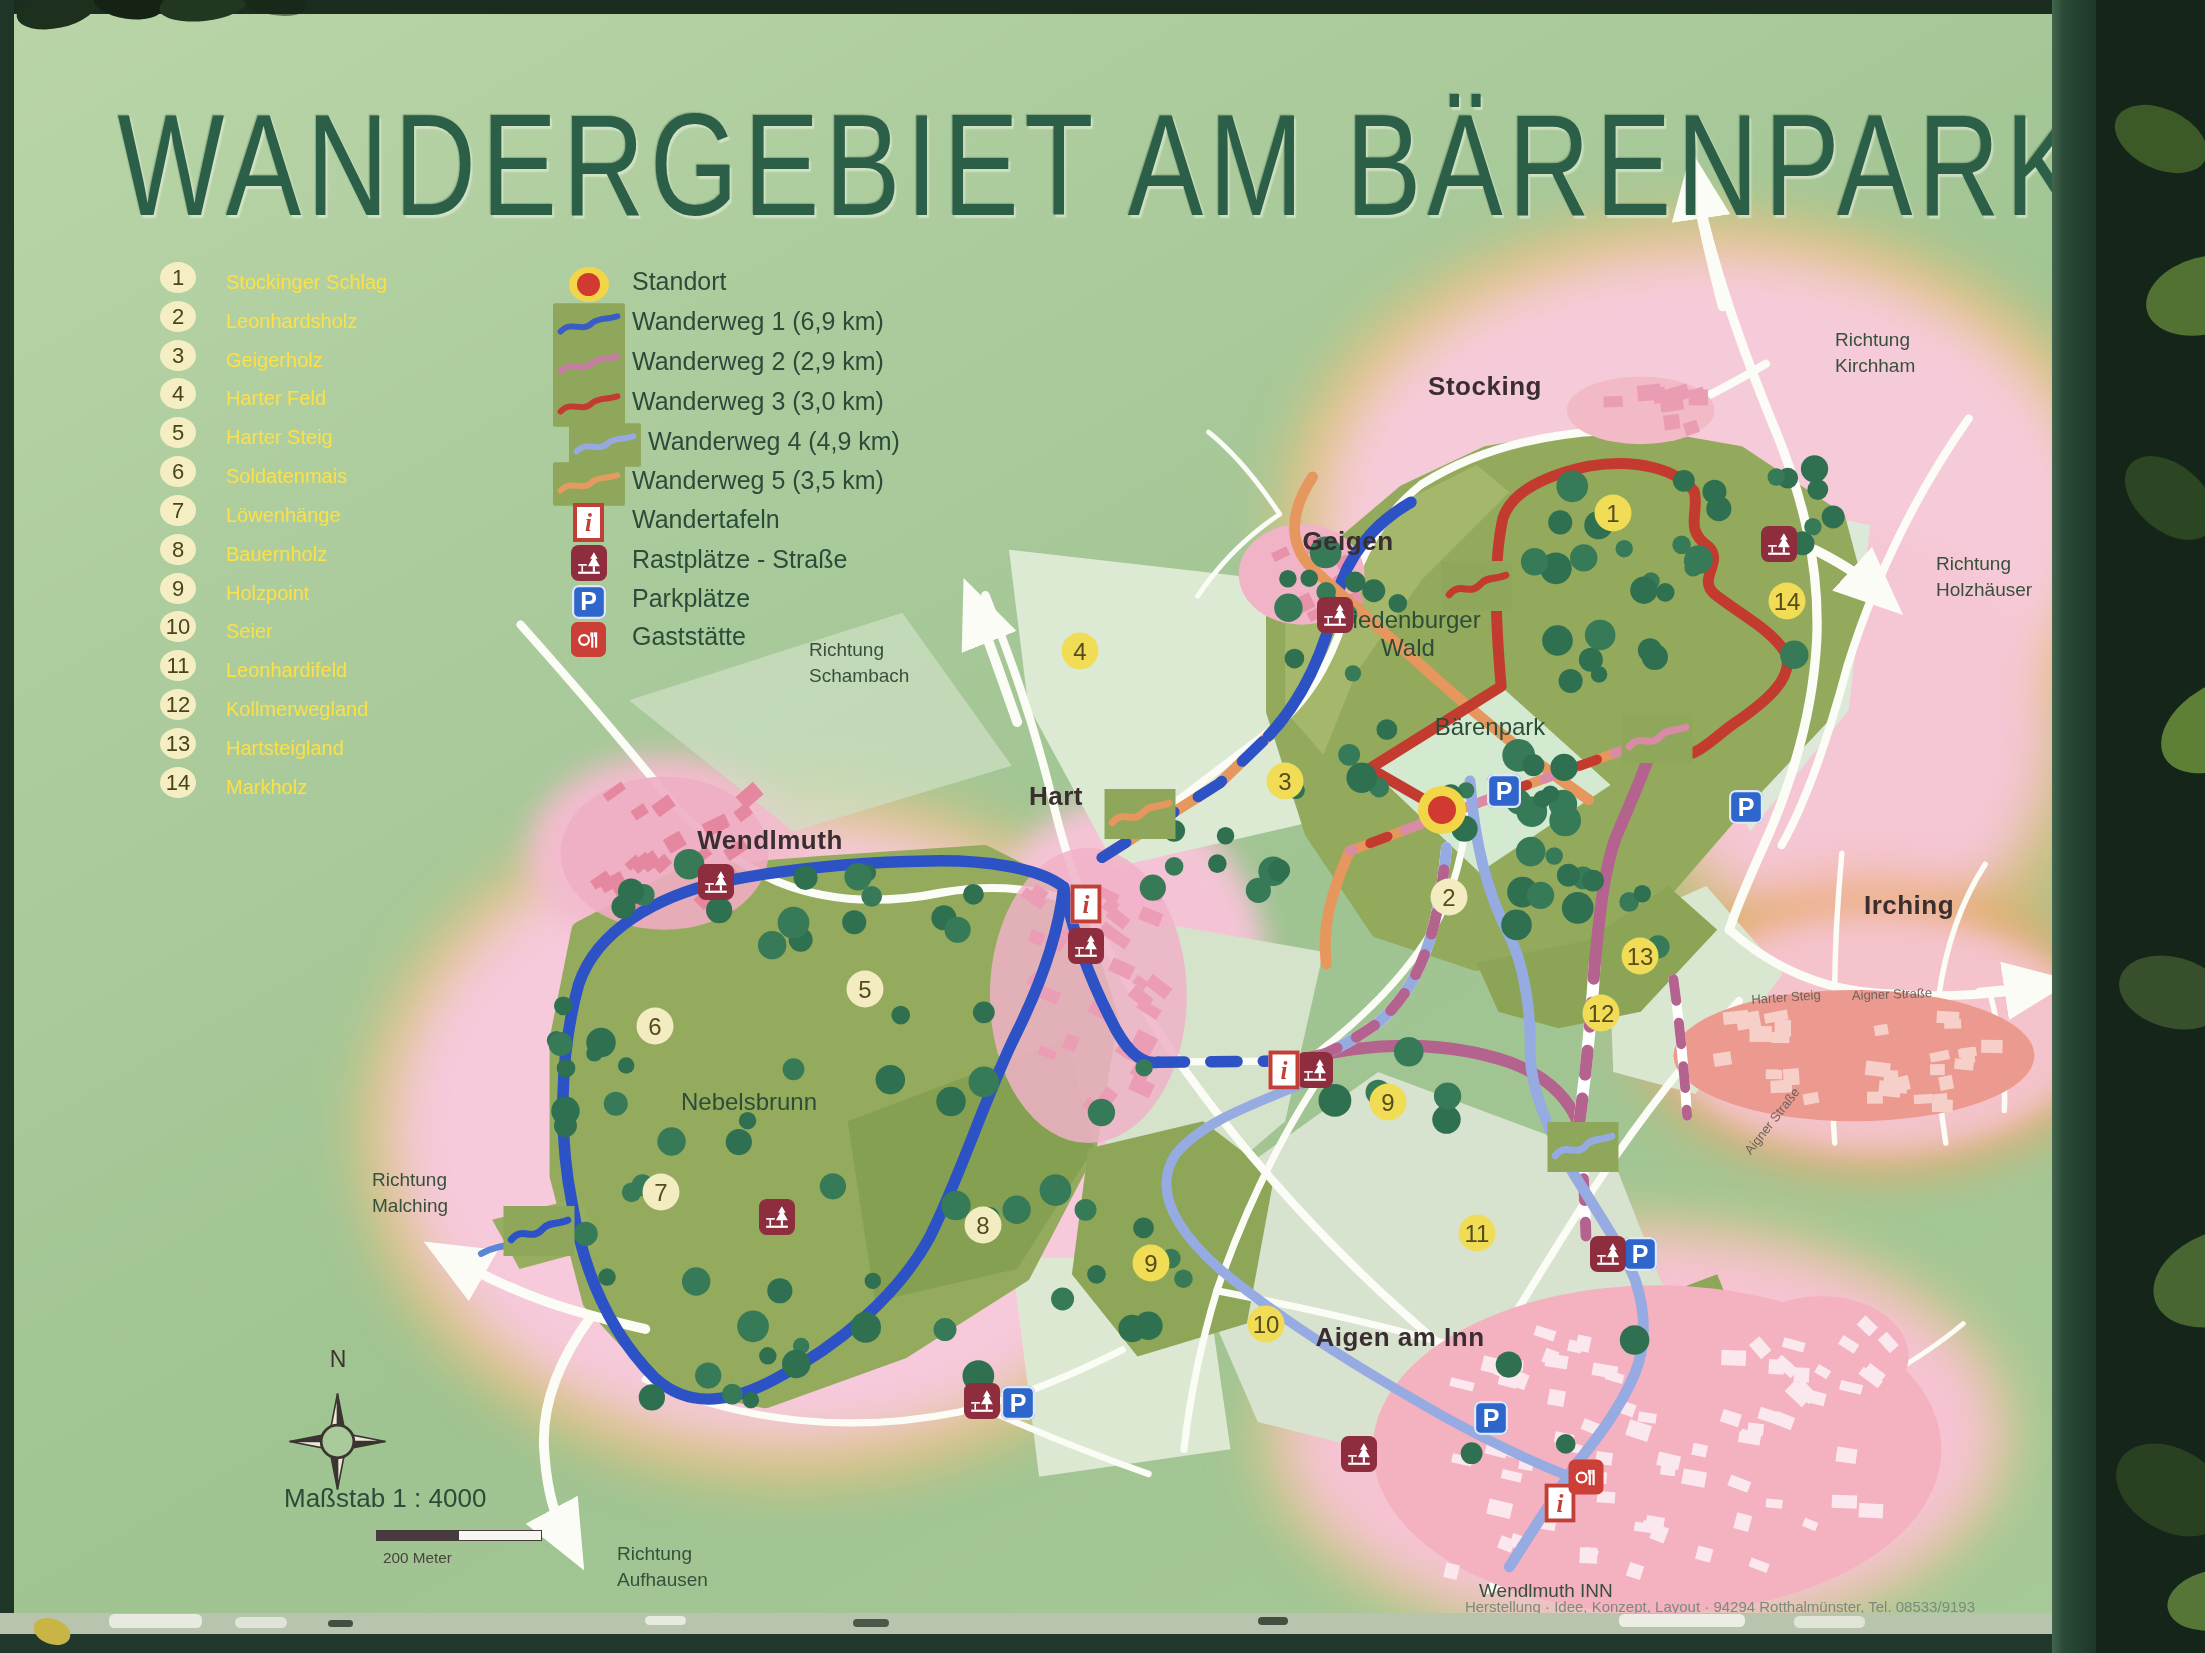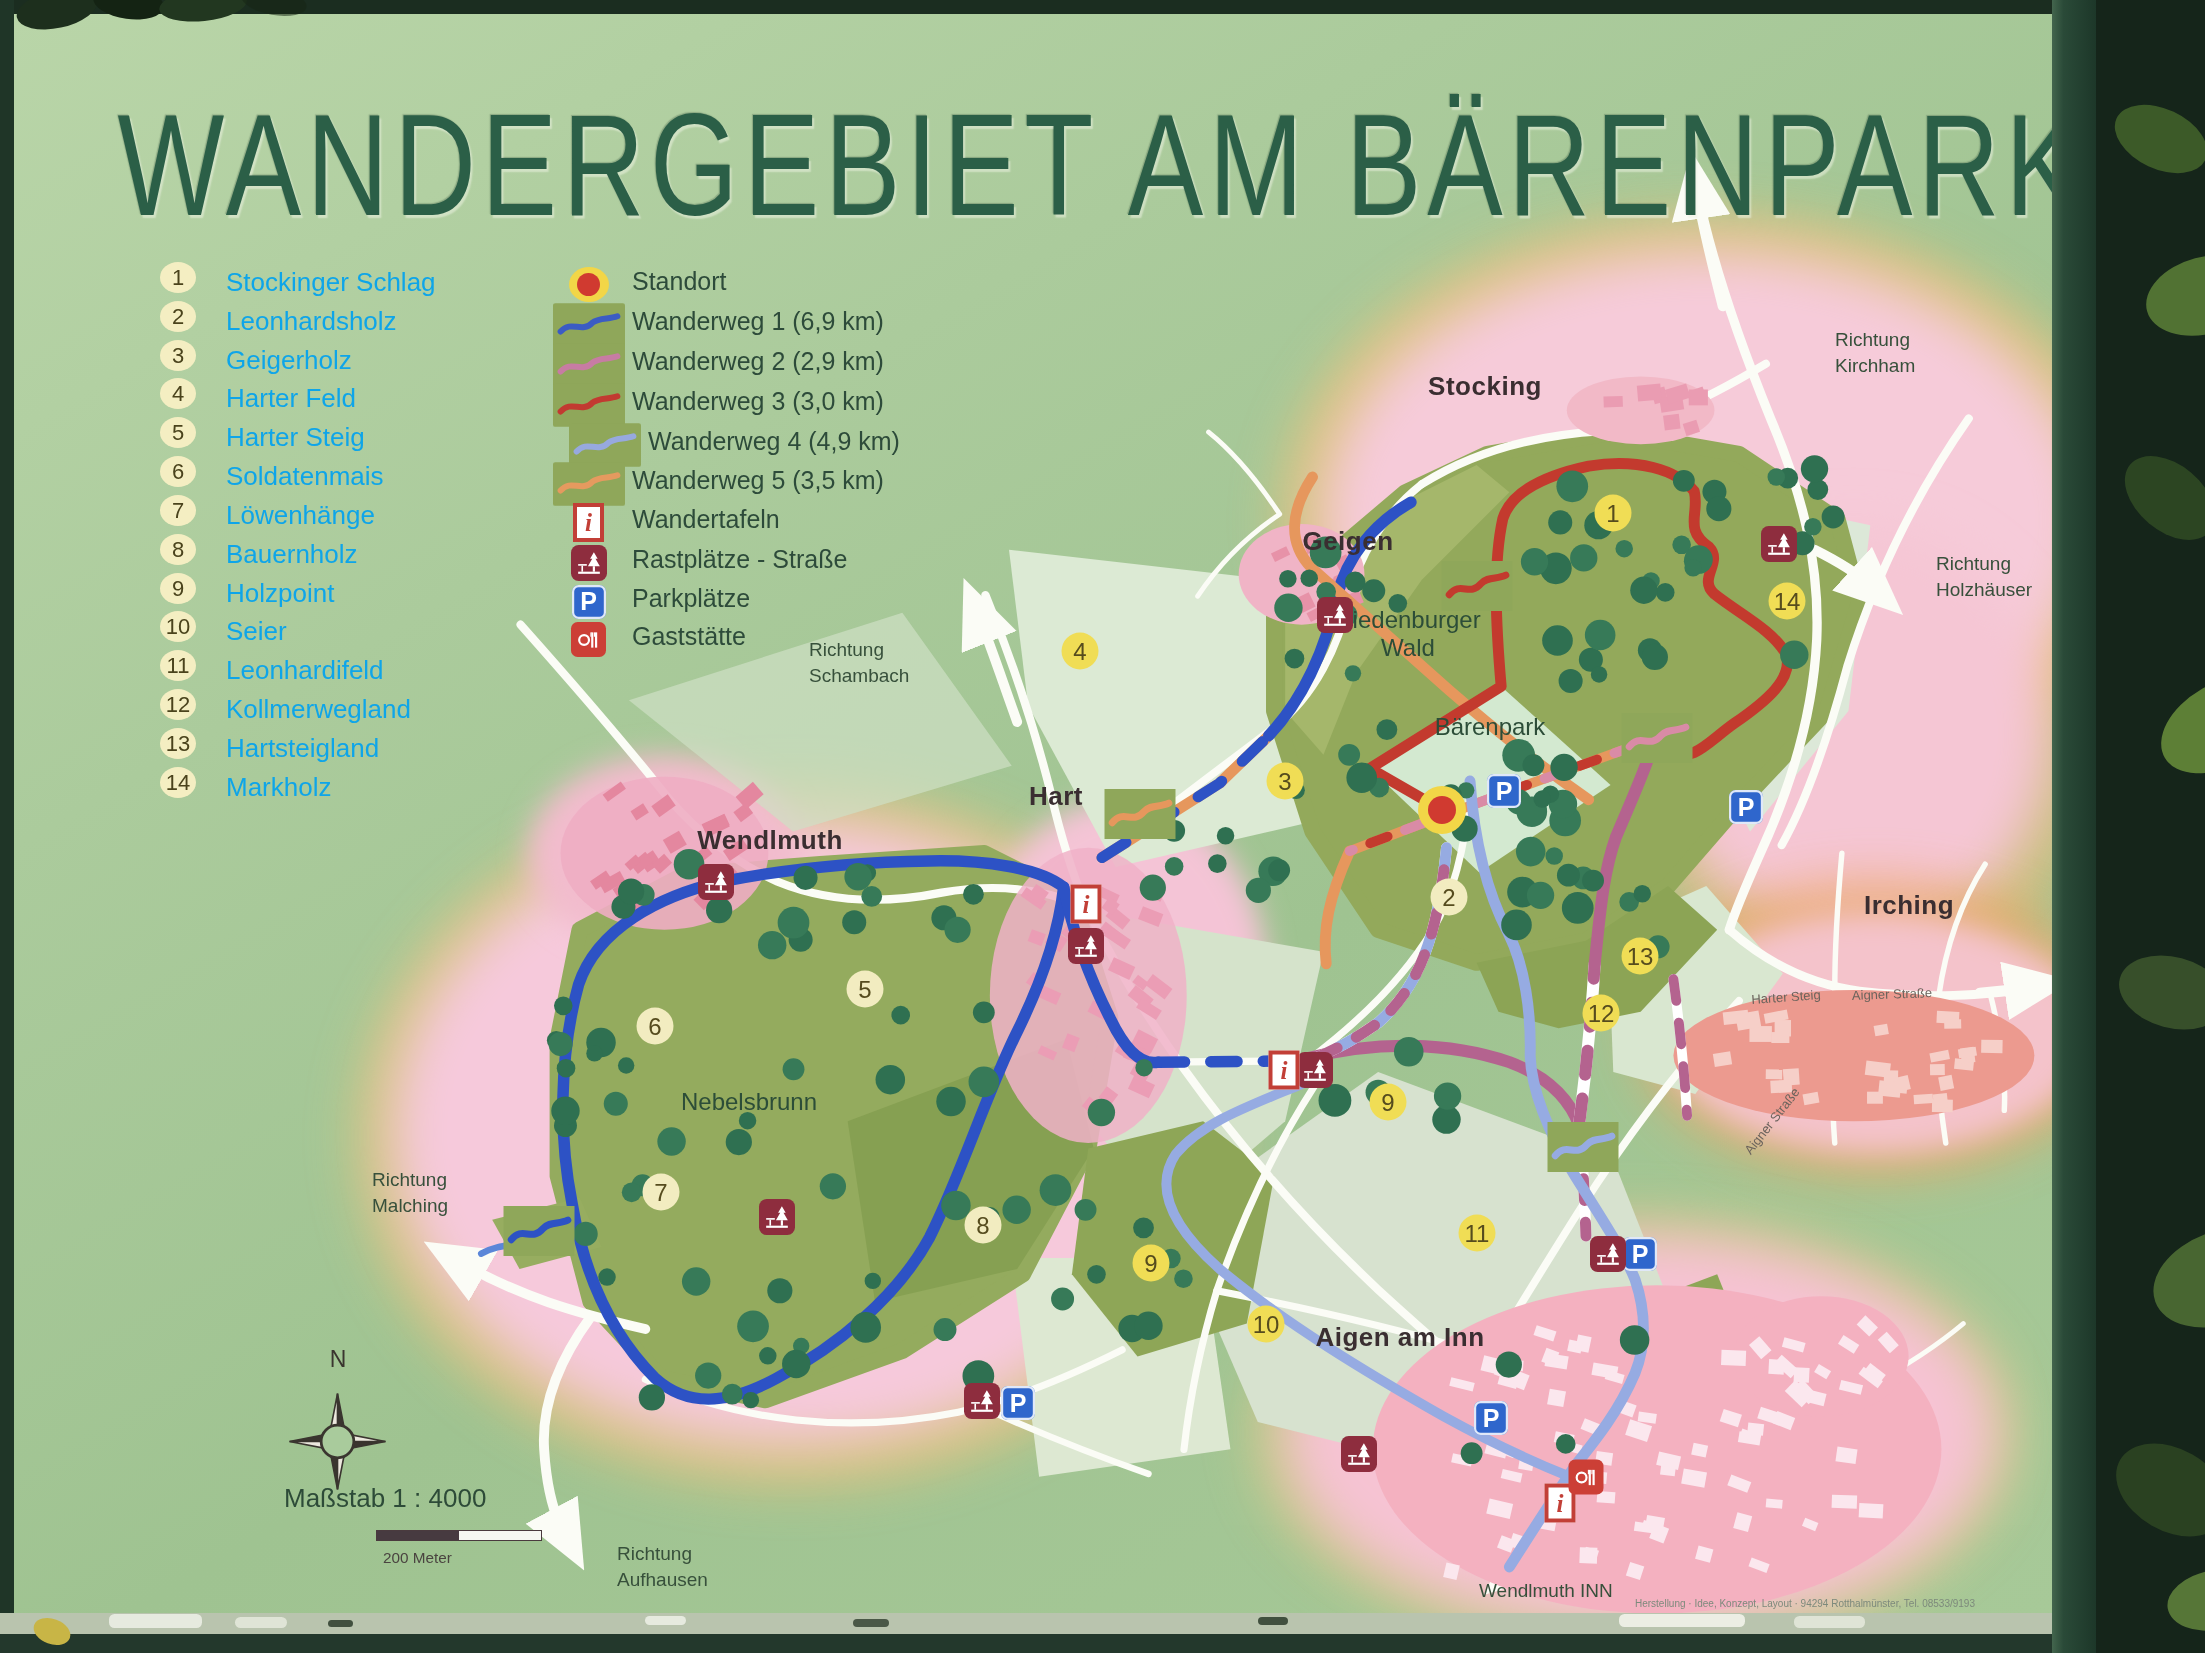--- a/index.html
+++ b/index.html
@@ -9,21 +9,21 @@
   svg.map{position:absolute;left:0;top:0;width:2205px;height:1654px;}
   .ovl{position:absolute;left:0;top:0;width:2205px;height:1654px;}
 
   .title{position:absolute;left:1102px;top:82px;transform:translateX(-50%) scale(.92,1.18);transform-origin:center top;
     font-size:123px;letter-spacing:.05em;font-weight:400;color:#2b5f47;white-space:nowrap;
     text-shadow:2.2px 2.2px 1.6px rgba(236,243,226,.55),-1.1px -1.1px 1.1px rgba(35,66,48,.28);}
 
   .leg-row{position:absolute;height:39px;}
   .leg-badge{position:absolute;width:36px;height:31px;border-radius:50%;background:#f4eec2;
     color:#4a431c;font-size:22px;display:flex;align-items:center;justify-content:center;}
-  .leg-label{position:absolute;left:66px;top:50%;transform:translateY(-50%);font-size:26px;color:#0ea5e9;white-space:nowrap;}
+  .leg-label{position:absolute;left:66px;top:50%;transform:translateY(-50%);font-size:20px;color:#fde047;white-space:nowrap;}
   .sym-cell{position:absolute;width:77px;height:47px;display:flex;align-items:center;justify-content:center;}
   .sym-label{position:absolute;left:82px;top:50%;transform:translateY(-50%);font-size:25px;color:#2d4b3a;white-space:nowrap;}
 
   .lbl{position:absolute;transform:translate(-50%,-50%);white-space:nowrap;}
   .town{font-weight:bold;font-size:26px;color:#3a2e31;letter-spacing:0.5px;}
   .area{font-size:24px;color:#2c4d38;}
   .rich{position:absolute;font-size:19px;color:#37503b;line-height:1.35;white-space:pre-line;}
   .street{position:absolute;font-size:13px;color:#6b635c;white-space:nowrap;}
 
   .num{position:absolute;width:37px;height:37px;border-radius:50%;transform:translate(-50%,-50%);
@@ -37,21 +37,21 @@
   .ic-info{width:31px;height:39px;background:#fff;border:4.9px solid #c23f37;box-sizing:border-box;
     display:flex;align-items:center;justify-content:center;color:#c23f37;font-family:"Liberation Serif",serif;
     font-style:italic;font-weight:bold;font-size:25px;}
   .ic-gast{width:35px;height:35px;background:#cc3f36;border-radius:6.6px;display:flex;align-items:center;justify-content:center;}
   .ic-standort{width:48px;height:48px;border-radius:50%;background:#f2d647;display:flex;align-items:center;justify-content:center;}
   .ic-standort i{width:28.4px;height:28.4px;border-radius:50%;background:#d03a30;}
   .ic-marker{width:71px;height:50px;background:#8fa75a;}
 
   .scale-text{position:absolute;font-size:26px;color:#2d4b38;white-space:nowrap;}
   .scale-sub{position:absolute;font-size:15.3px;color:#4a4440;}
-  .fineprint{position:absolute;font-size:10px;color:#7d8a7c;white-space:nowrap;}
+  .fineprint{position:absolute;font-size:15px;color:#7d8a7c;white-space:nowrap;}
 
   
   .edge-top{position:absolute;left:0;top:0;width:2205px;height:14.2px;background:#1b2d20;}
   .edge-left{position:absolute;left:0;top:0;width:14.2px;height:1654px;background:#1f3527;}
   .frame-right{position:absolute;left:2052px;top:0;width:46px;height:1654px;
     background:linear-gradient(90deg,#43654d 0%,#2a4a38 25%,#1c3628 100%);}
   .foliage{position:absolute;left:2096px;top:0;width:109px;height:1654px;background:#15251a;}
   .leaf{position:absolute;border-radius:50%;}
   .strip-worn{position:absolute;left:0;top:1613px;width:2205px;height:22px;background:#b9c4ae;}
   .strip-dark{position:absolute;left:0;top:1634px;width:2205px;height:19.7px;background:#23382c;}

